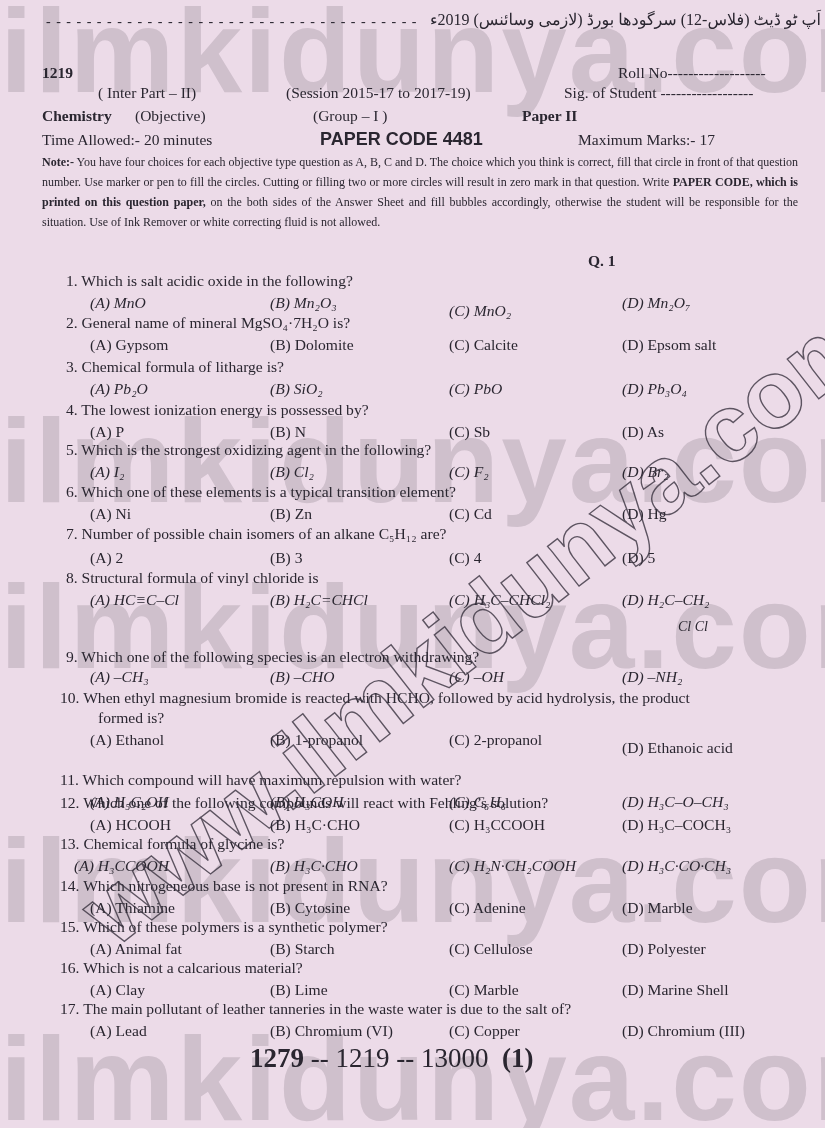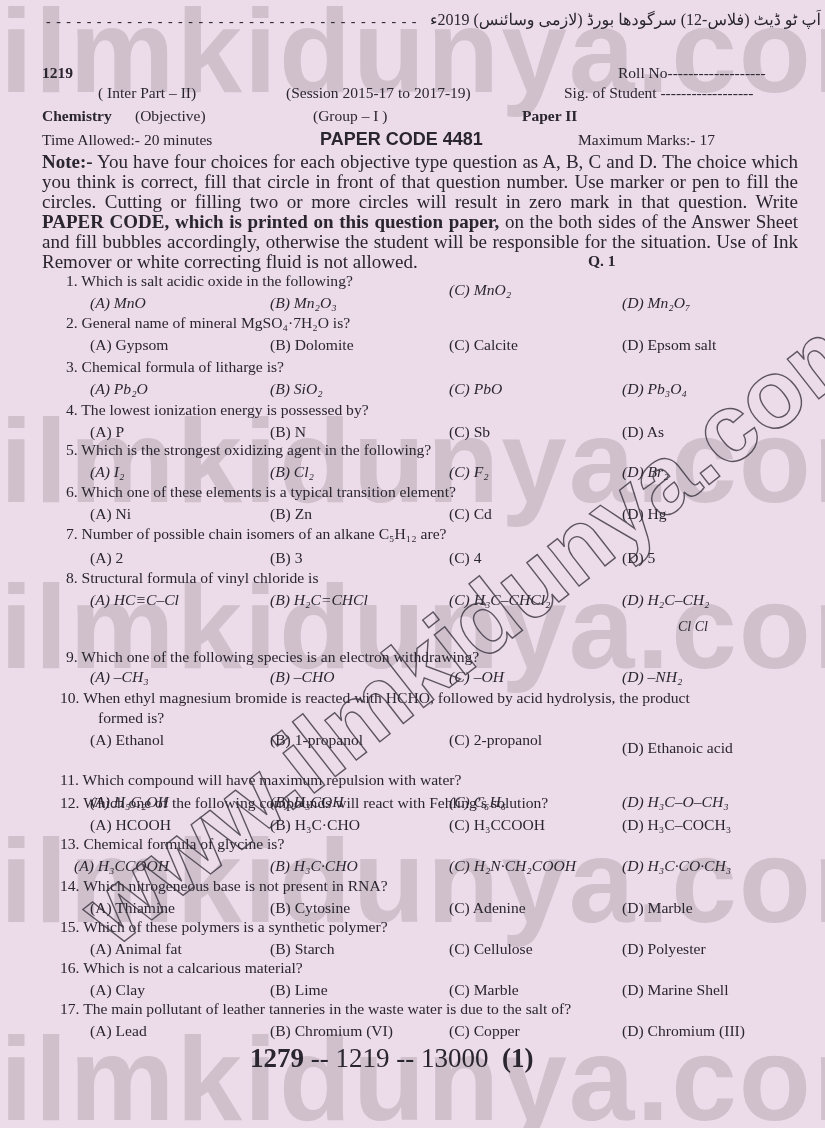--- a/index.html
+++ b/index.html
@@ -9,21 +9,21 @@
     color:#b8aab6;opacity:.55;font-size:118px;letter-spacing:2px;white-space:nowrap;z-index:0;line-height:1;}
   .wm-diag{position:absolute;font-family:"Liberation Sans",sans-serif;font-size:96px;font-weight:bold;color:transparent;
     -webkit-text-stroke:1.4px #3a3340;transform:rotate(-38deg);transform-origin:left top;white-space:nowrap;z-index:3;opacity:.8;}
   .layer{position:absolute;left:0;top:0;width:825px;height:1128px;z-index:2;}
   .abs{position:absolute;white-space:nowrap;}
   .hdr{font-size:15.5px;}
   .bold{font-weight:bold;}
   .urdu{font-size:16px;direction:rtl;}
   .dash{letter-spacing:1px;}
   .pc{font-family:"Liberation Sans",sans-serif;font-weight:bold;font-size:18px;}
-  .note{position:absolute;left:42px;top:152px;width:756px;font-size:19px;line-height:20px;text-align:justify;}
+  .note{position:absolute;left:42px;top:152px;width:756px;font-size:12px;line-height:20px;text-align:justify;}
   .q{position:absolute;left:66px;font-size:15.6px;}
   .opt{position:absolute;font-size:15.6px;}
   .chem{font-style:italic;font-size:14px;}
   .footer{position:absolute;left:250px;top:1043px;font-size:27px;}
   .footer .big{font-weight:bold;}
 </style>
 </head>
 <body>
 
 <div class="wm" style="top:-8px;">ilmkidunya.com</div>
@@ -56,21 +56,21 @@
 
   <div class="note">
     <b>Note:-</b><span> You have four choices for each objective type question as A, B, C and D.  The choice which you think is correct, fill that circle in front of that question number.  Use marker or pen to fill the circles. Cutting or filling two or more circles will result in zero mark in that question. Write </span><b>PAPER CODE, which is printed on this question paper,</b><span> on the both sides of the Answer Sheet and fill bubbles accordingly, otherwise the student will be responsible for the situation. Use of Ink Remover or white correcting fluid is not allowed.</span>
   </div>
   <div class="abs hdr bold" style="left:588px;top:252px;">Q. 1</div>
 
   <div id="questions">
       <div class="q" style="top: 272px; left: 66px;"><span>1.</span> <span>Which is salt acidic oxide in the following?</span></div>
       <div class="opt chemline" style="top: 294px; left: 90px;">(A)  MnO</div>
       <div class="opt chemline" style="top: 294px; left: 270px;">(B)  Mn₂O₃</div>
-      <div class="opt chemline" style="top: 281px; left: 449px;">(C)  MnO₂</div>
+      <div class="opt chemline" style="top: 302px; left: 449px;">(C)  MnO₂</div>
       <div class="opt chemline" style="top: 294px; left: 622px;">(D)  Mn₂O₇</div>
       <div class="q" style="top: 314px; left: 66px;"><span>2.</span> <span>General name of mineral  MgSO₄·7H₂O  is?</span></div>
       <div class="opt" style="top: 336px; left: 90px;">(A) Gypsom</div>
       <div class="opt" style="top: 336px; left: 270px;">(B) Dolomite</div>
       <div class="opt" style="top: 336px; left: 449px;">(C) Calcite</div>
       <div class="opt" style="top: 336px; left: 622px;">(D) Epsom salt</div>
       <div class="q" style="top: 358px; left: 66px;"><span>3.</span> <span>Chemical formula of litharge is?</span></div>
       <div class="opt chemline" style="top: 380px; left: 90px;">(A)  Pb₂O</div>
       <div class="opt chemline" style="top: 380px; left: 270px;">(B)  SiO₂</div>
       <div class="opt chemline" style="top: 380px; left: 449px;">(C)  PbO</div>

